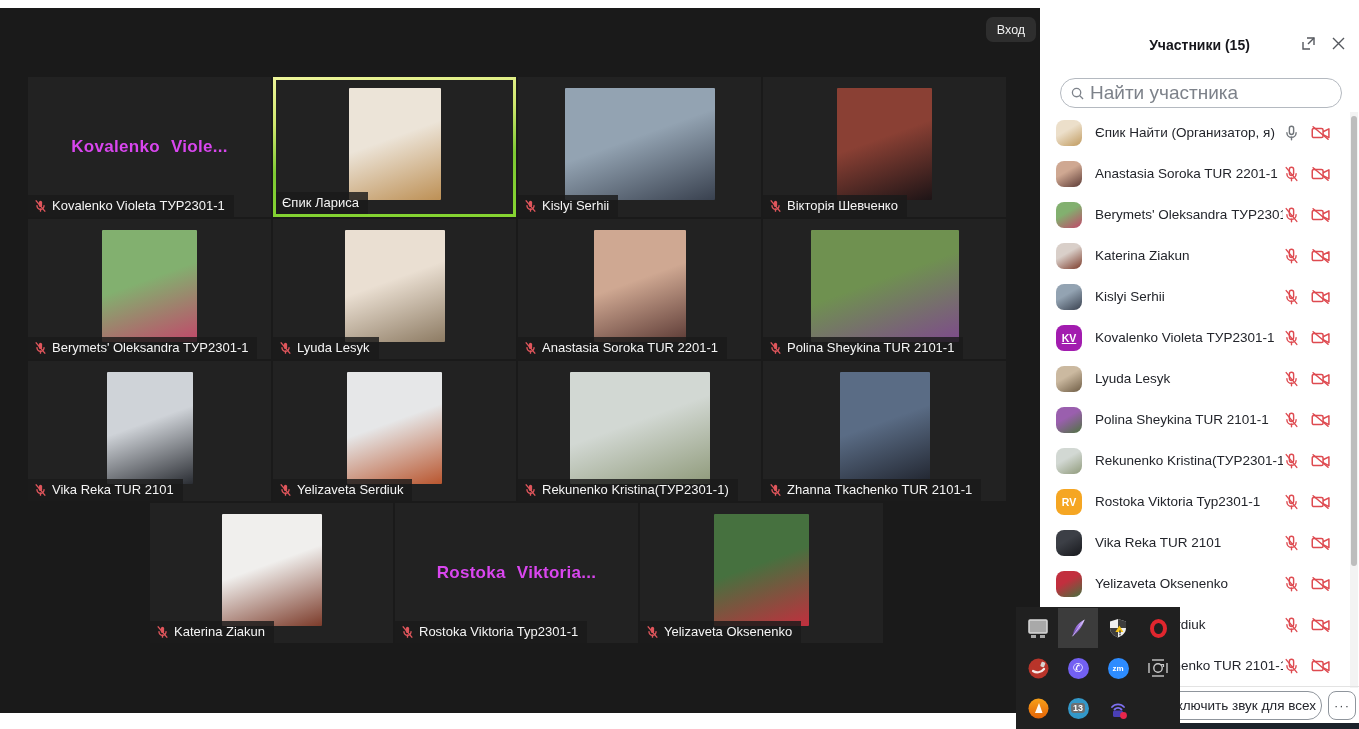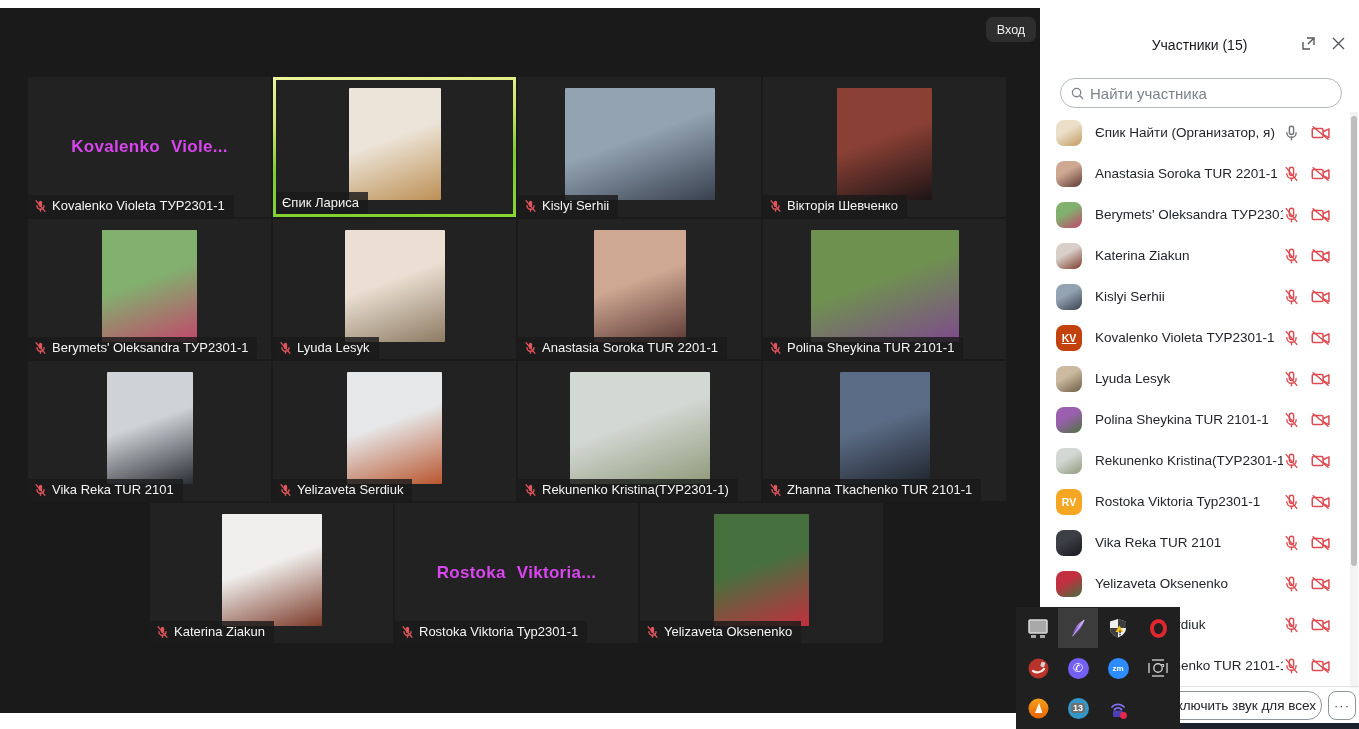--- a/index.html
+++ b/index.html
@@ -35,25 +35,25 @@
     letter-spacing:.3px; }
   .tile .photo { border-radius:1px; }
   .vlabel { position:absolute; left:0; bottom:0; max-width:100%; background:rgba(26,26,26,.82);
     color:#f5f5f5; font-size:13px; padding:3px 9px 4px 6px; display:flex; align-items:center;
     gap:5px; white-space:nowrap; }
   .vlabel svg { flex:0 0 auto; }
 
   
   .sidebar { position:absolute; left:1040px; top:24px; width:319px; height:705px; background:#fff; }
   .panel-header { position:relative; height:42px; display:flex; align-items:center; justify-content:center; }
-  .panel-title { font-size:14px; font-weight:normal; color:#17171c; }
+  .panel-title { font-size:14px; font-weight:bold; color:#17171c; }
   .panel-hicons { position:absolute; right:14px; top:12px; display:flex; gap:16px; align-items:center; }
   .search-wrap { position:absolute; left:20px; top:54px; width:282px; height:30px;
     border:1px solid #b4b9c0; border-radius:15px; display:flex; align-items:center; padding:0 10px; gap:6px; }
-  .search-ph { color:#7d828a; font-size:15px; }
+  .search-ph { color:#7d828a; font-size:19px; }
   .plist { position:absolute; left:0; top:88px; width:305px; height:576px; overflow:hidden; }
   .prow { height:41px; display:flex; align-items:center; padding-left:16px; }
   .avatar { width:26px; height:26px; border-radius:8px; flex:0 0 auto; }
   .avatar.initials { color:#fff; font-size:10.5px; font-weight:bold; display:flex;
     align-items:center; justify-content:center; }
   .pname { font-size:13.5px; color:#23252b; margin-left:13px; flex:1 1 auto; white-space:nowrap;
     overflow:hidden; }
   .picons { display:flex; gap:11px; align-items:center; margin-right:14px; }
   .vscroll { position:absolute; right:1px; top:88px; width:8px; height:576px; background:#f3f3f3; }
   .vscroll .thumb { position:absolute; left:1px; top:4px; width:6px; height:450px; background:#bdbdbd;
@@ -418,21 +418,21 @@
             <span>
               <svg width="20" height="16" viewBox="0 0 24 18" fill="none" stroke="#de4a50" stroke-width="1.8" stroke-linejoin="round">
    <rect x="1.5" y="3.5" width="13" height="11" rx="2"></rect>
    <path d="M14.5 7.5 21.5 4v10.5l-7-3.5"></path>
    <line x1="2.5" y1="1.5" x2="20.5" y2="16.5" stroke-linecap="round"></line>
  </svg>
             </span>
           </div>
         </div>
         <div class="prow">
-          <div class="avatar initials" style="background: #c2410c; text-decoration: underline;">KV</div>
+          <div class="avatar initials" style="background: #a21caf; text-decoration: underline;">KV</div>
           <div class="pname">Kovalenko Violeta ТУР2301-1</div>
           <div class="picons">
             <span>
               <svg width="17" height="18" viewBox="0 0 24 24" fill="none" stroke="#de4a50" stroke-width="2" stroke-linecap="round">
    <rect x="9" y="2.5" width="6" height="11.5" rx="3"></rect>
    <path d="M5.5 11.5a6.5 6.5 0 0 0 13 0"></path>
    <line x1="12" y1="18" x2="12" y2="21.5"></line>
    <line x1="4.5" y1="3" x2="19.5" y2="21"></line>
  </svg>
             </span>

